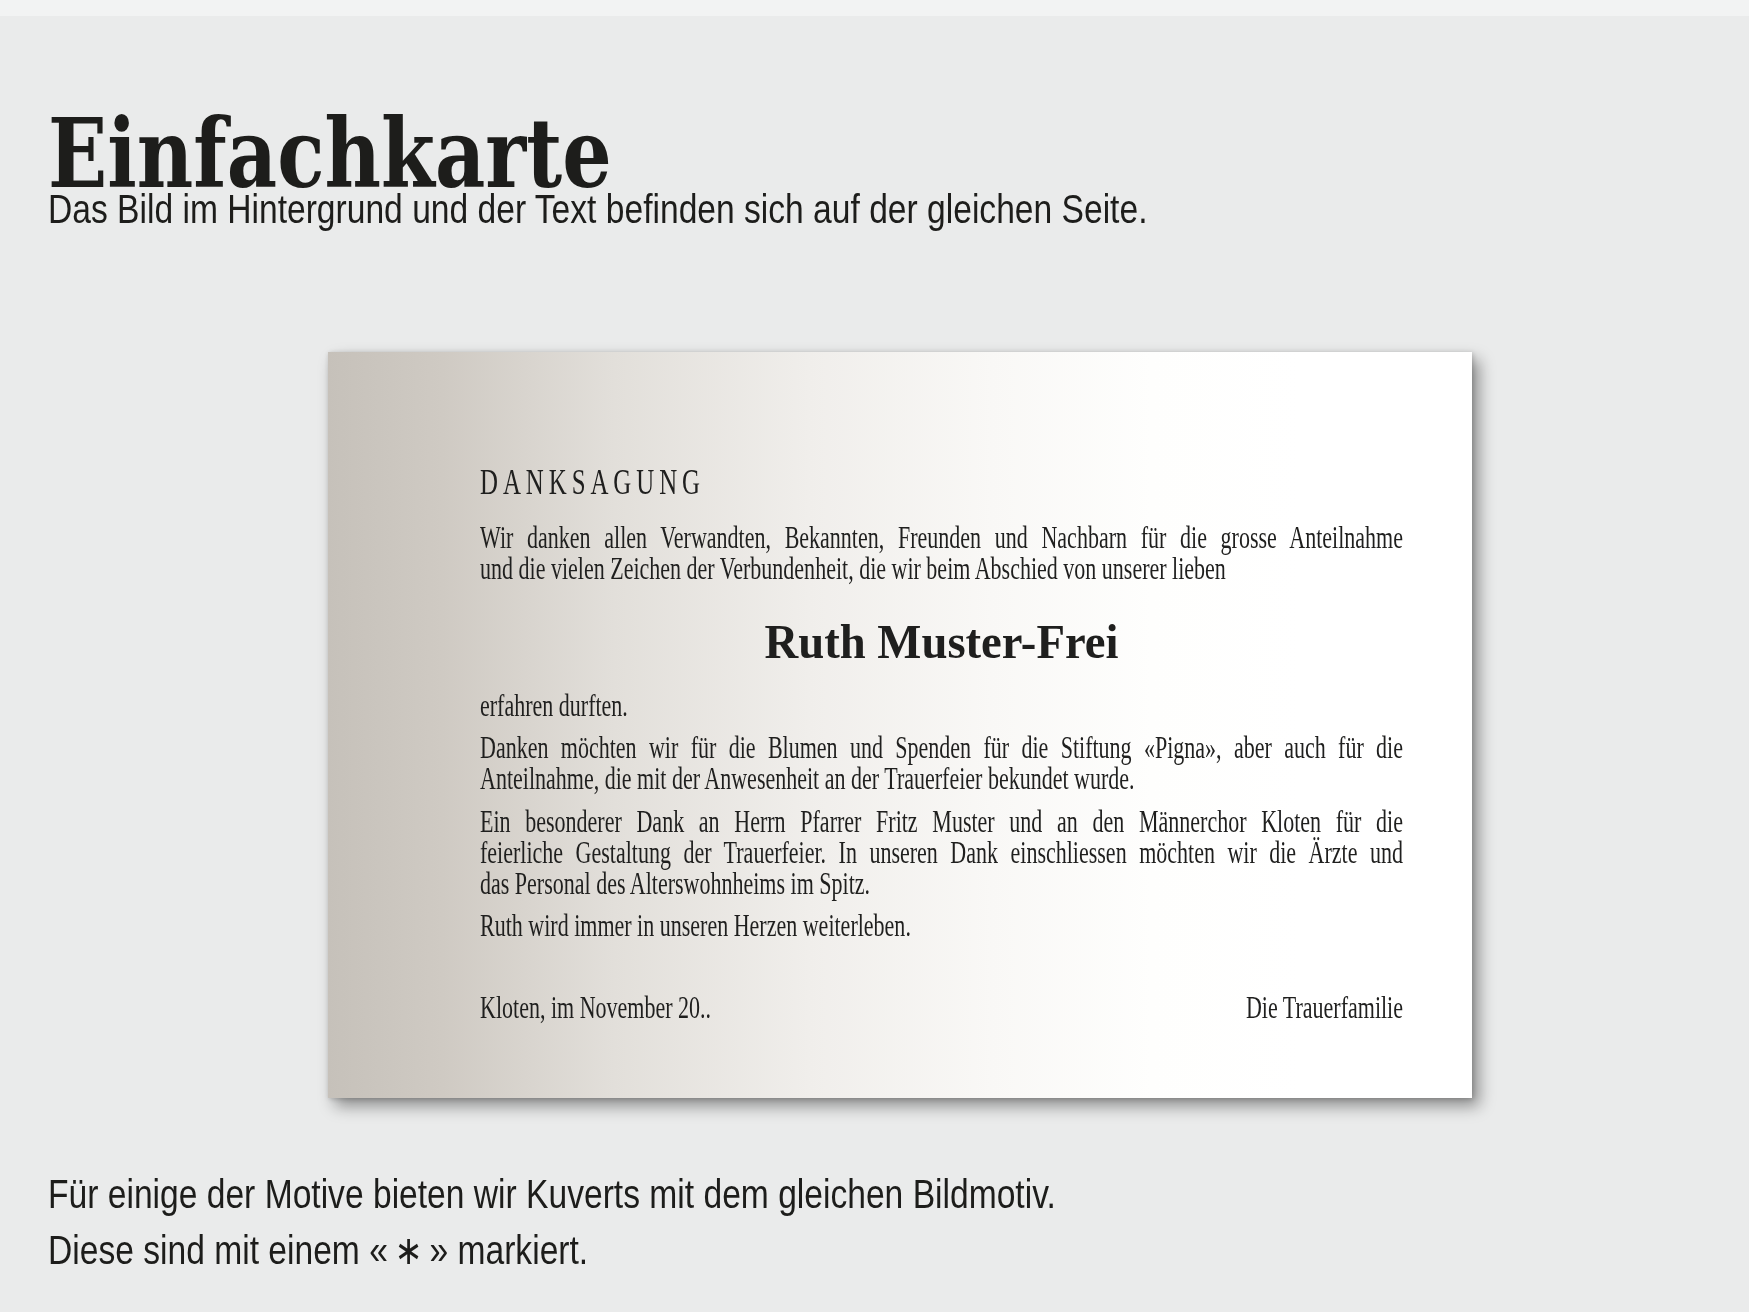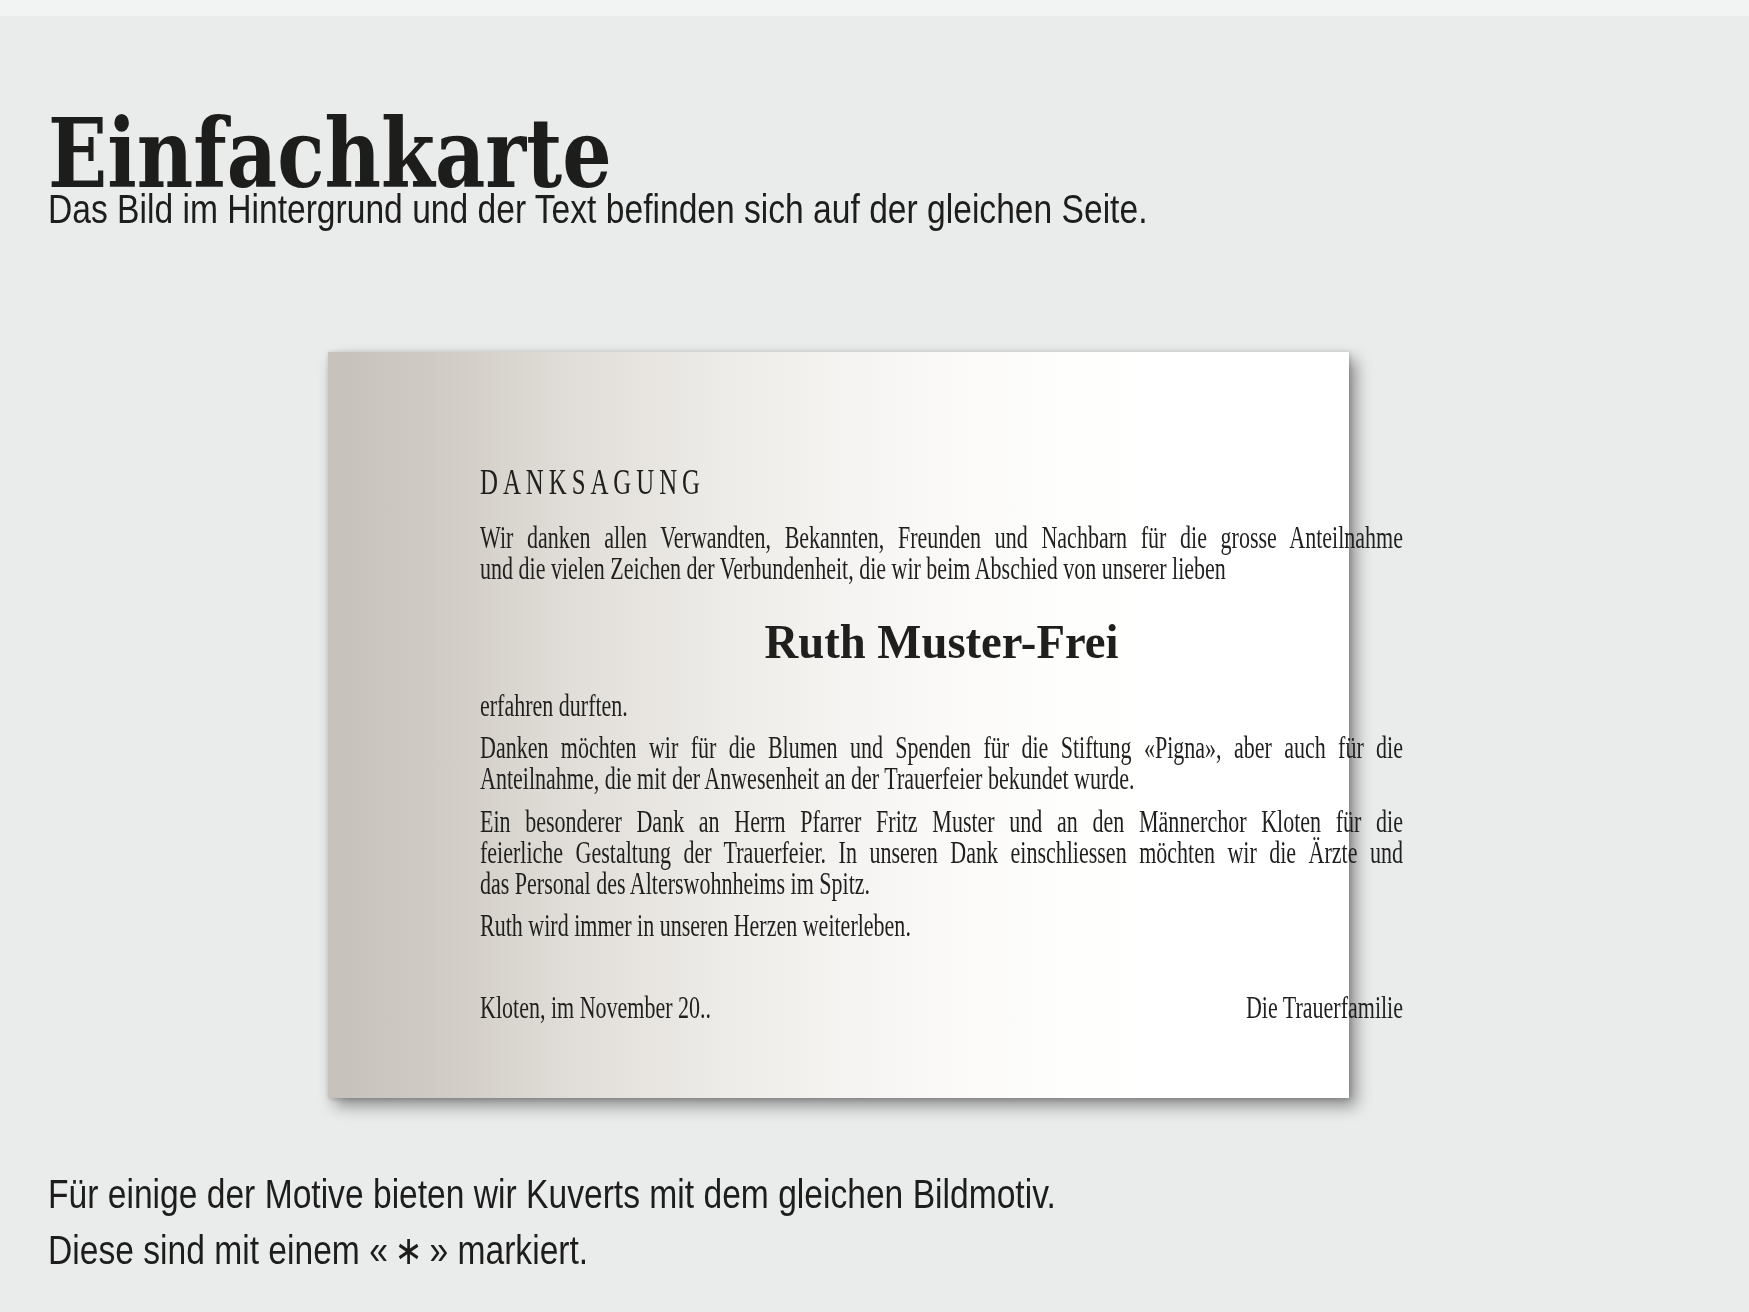--- a/index.html
+++ b/index.html
@@ -33,21 +33,21 @@
   }
   .page-footer {
     position: absolute; left: 48px; top: 1166px;
     font-size: 40px; line-height: 56px;
     color: #1d1d1b;
     transform: scaleX(0.84); transform-origin: 0 0;
     white-space: nowrap;
   }
   .card {
     position: absolute; left: 328px; top: 352px;
-    width: 1021px; height: 746px;
+    width: 1144px; height: 746px;
     background: linear-gradient(90deg,
       #c6c1ba 0%, #cfcac3 10%, #e2dfda 25%, #f0eeeb 42%,
       #f9f8f6 58%, #fefefd 72%, #ffffff 85%, #ffffff 100%);
     box-shadow: 7px 8px 15px rgba(0,0,0,0.40), 1px 1px 5px rgba(0,0,0,0.18);
   }
   .card-content {
     position: absolute; left: 152px; top: 113px;
     width: 1300px;
     transform: scaleX(0.71); transform-origin: 0 0;
     font-family: "Liberation Serif", serif;

